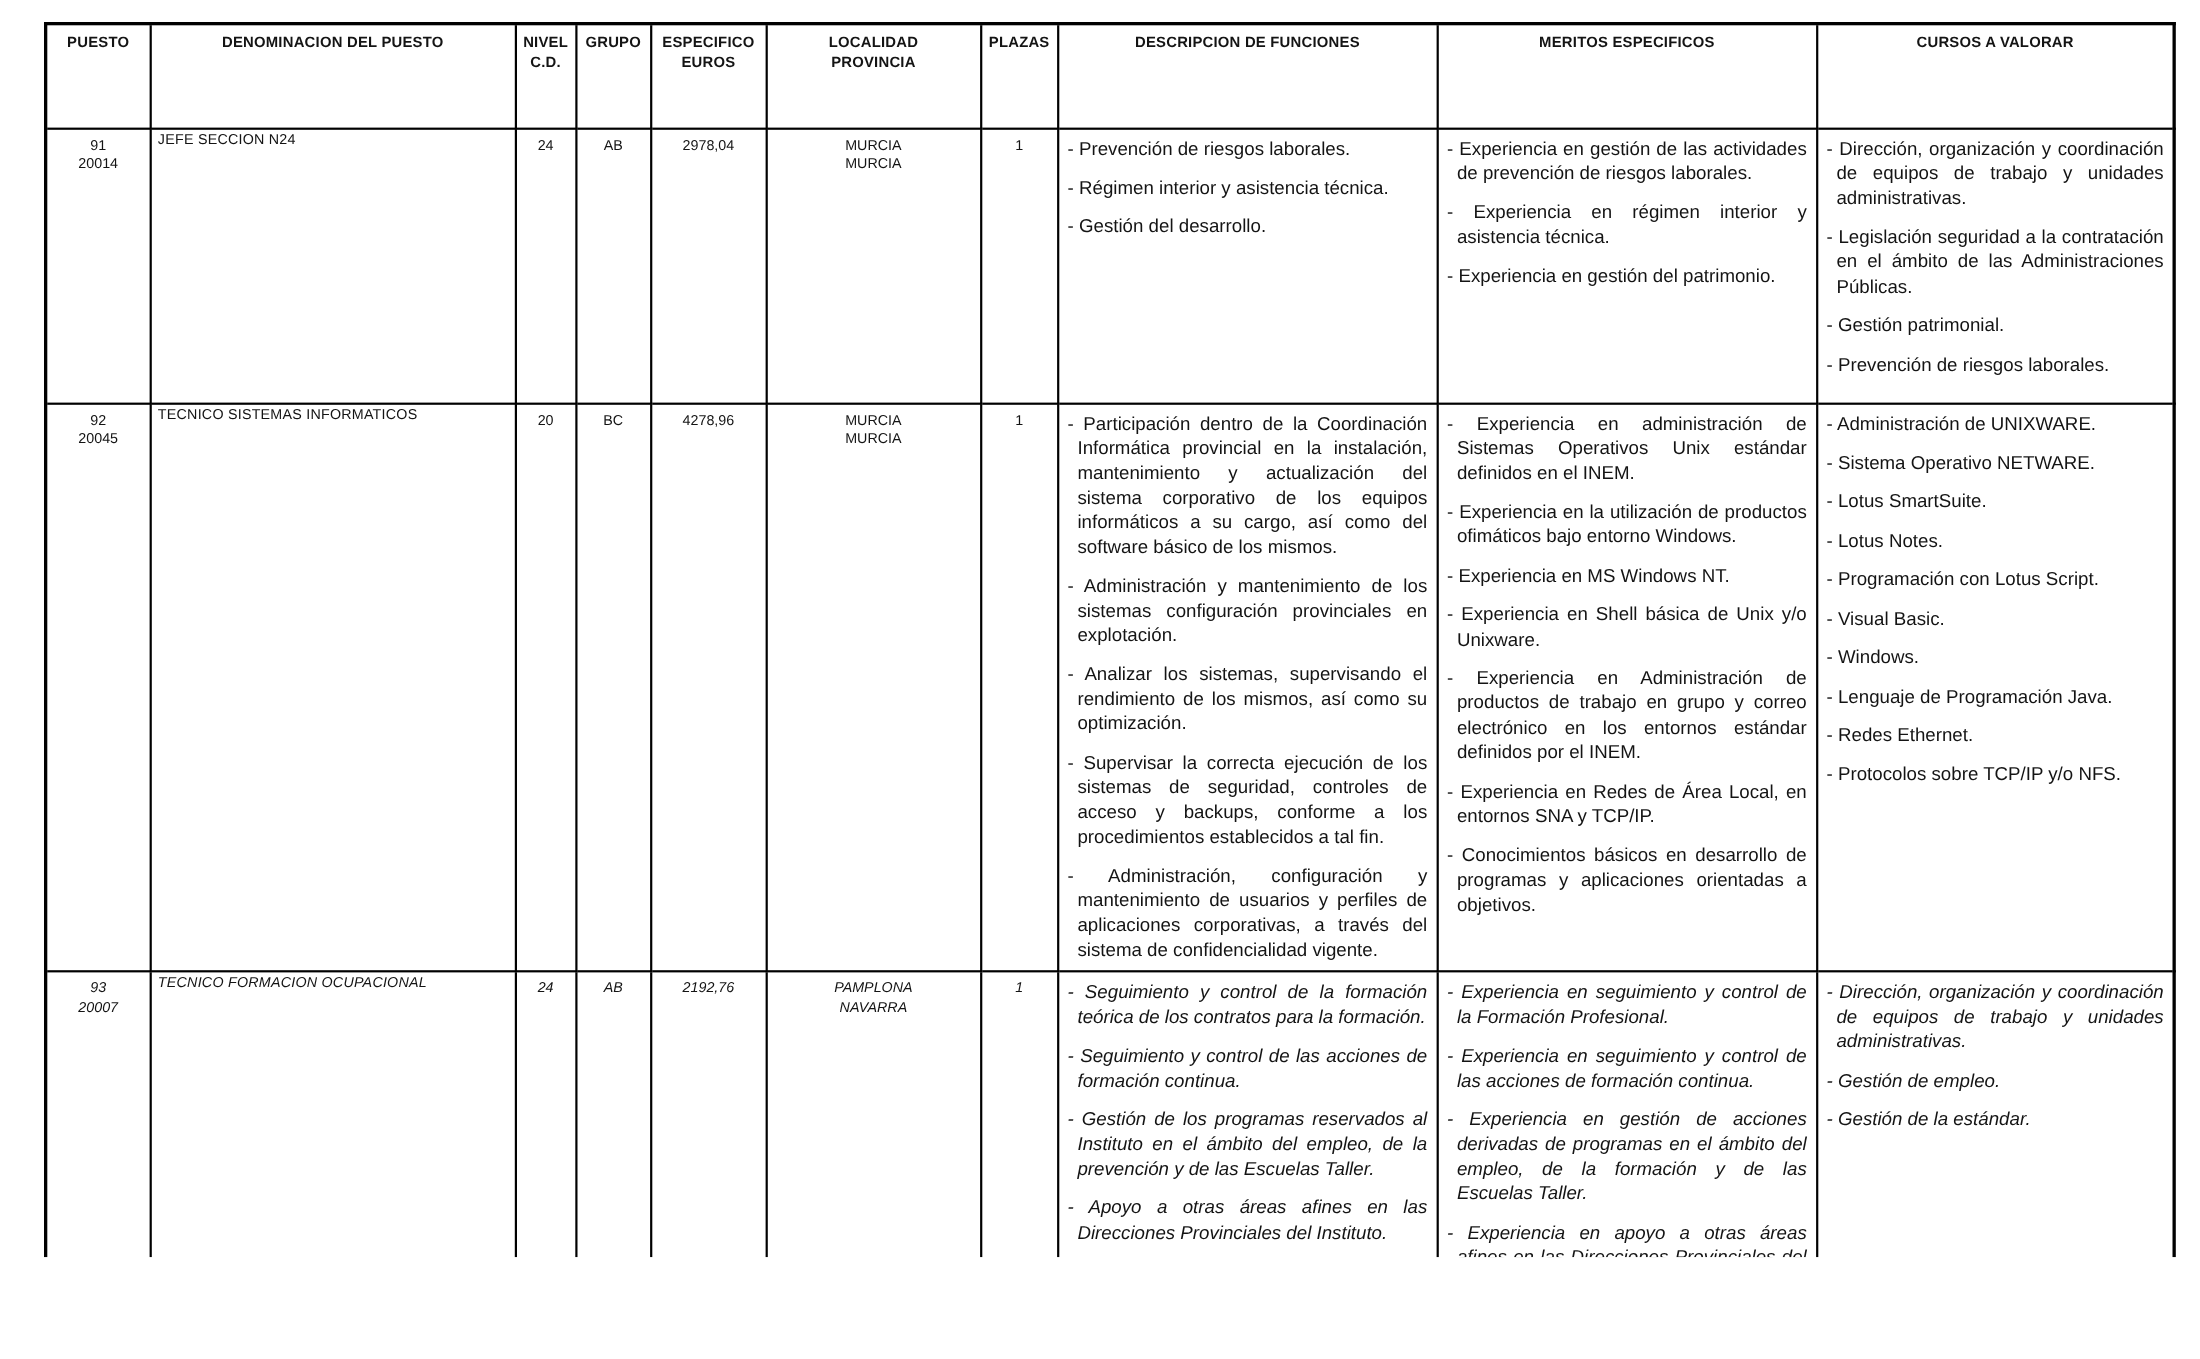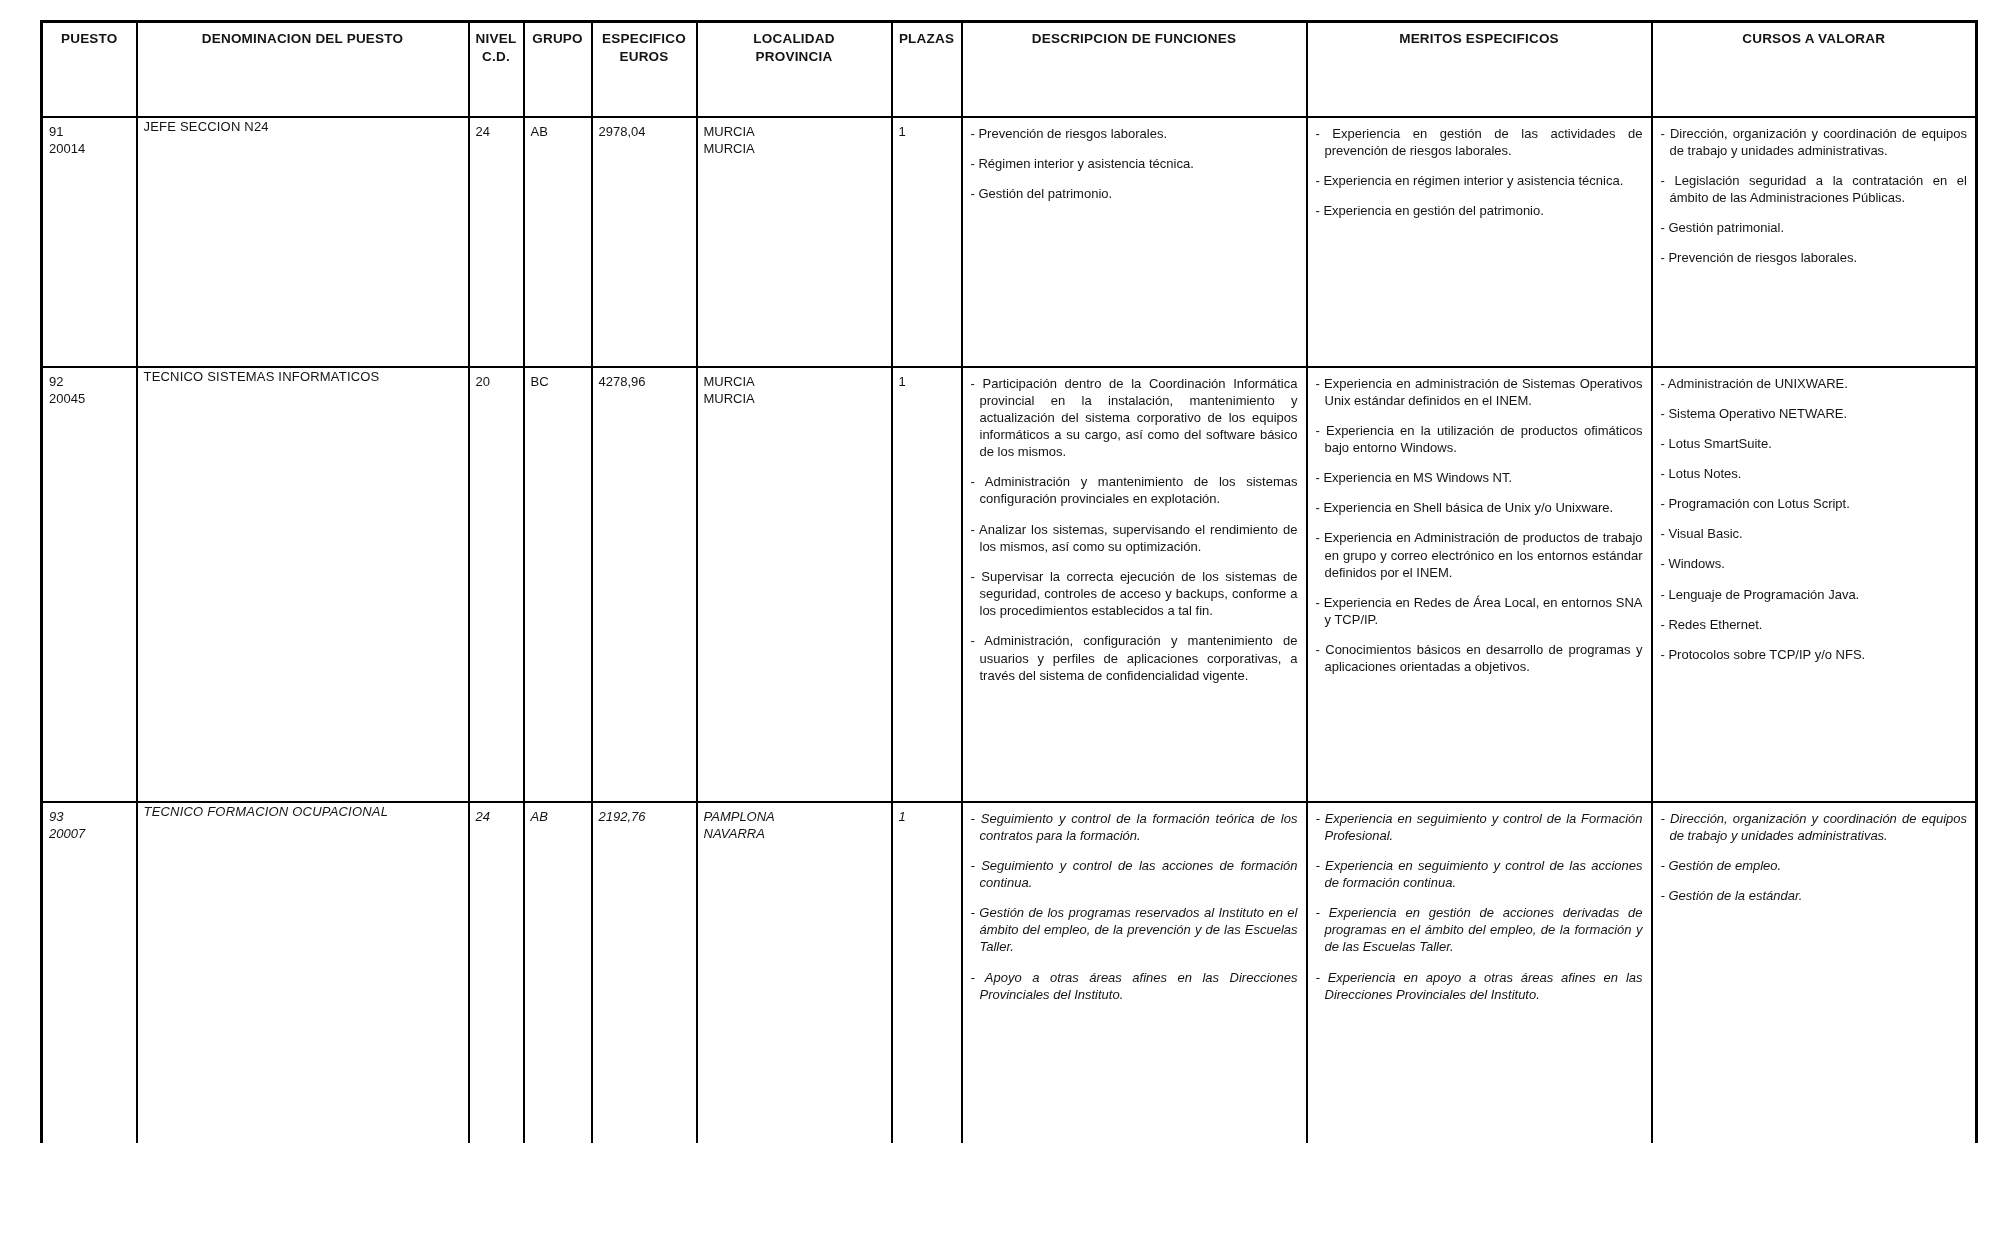--- a/index.html
+++ b/index.html
@@ -43,24 +43,24 @@
   }
   td {
     font-size: 13px;
     padding: 5px 6px;
     line-height: 1.35;
   }
   tr.r1 > td { height: 250px; }
   tr.r2 > td { height: 435px; }
   tr.r3 > td { height: 415px; }
   tbody tr:last-child td { border-bottom: 3px dashed #000; font-style: italic; }
-  .center { text-align: left; }
+  .center { text-align: center; }
   .pre { white-space: pre-line; }
   td.name-cell { padding-top: 0; font-size: 13px; letter-spacing: 0.2px; }
-  td.list-cell { font-size: 13px; padding: 7px 8px 7px 8px; }
+  td.list-cell { font-size: 17px; padding: 7px 8px 7px 8px; }
   .item {
     text-align: justify;
     padding-left: 9px;
     text-indent: -9px;
     margin-bottom: 13px;
     line-height: 1.32;
   }
   .item:last-child { margin-bottom: 0; }
 </style>
 </head>
@@ -105,21 +105,21 @@
         <td class="center">24</td>
         <td class="center">AB</td>
         <td class="center">2978,04</td>
         <td class="center pre">MURCIA
 MURCIA</td>
         <td class="center">1</td>
         <td class="list-cell">
           <div>
               <div class="item">- Prevención de riesgos laborales.</div>
               <div class="item">- Régimen interior y asistencia técnica.</div>
-              <div class="item">- Gestión del patrimonio.</div>
+              <div class="item">- Gestión del desarrollo.</div>
             </div>
         </td>
         <td class="list-cell">
           <div>
               <div class="item">- Experiencia en gestión de las actividades de prevención de riesgos laborales.</div>
               <div class="item">- Experiencia en régimen interior y asistencia técnica.</div>
               <div class="item">- Experiencia en gestión del patrimonio.</div>
             </div>
         </td>
         <td class="list-cell">

